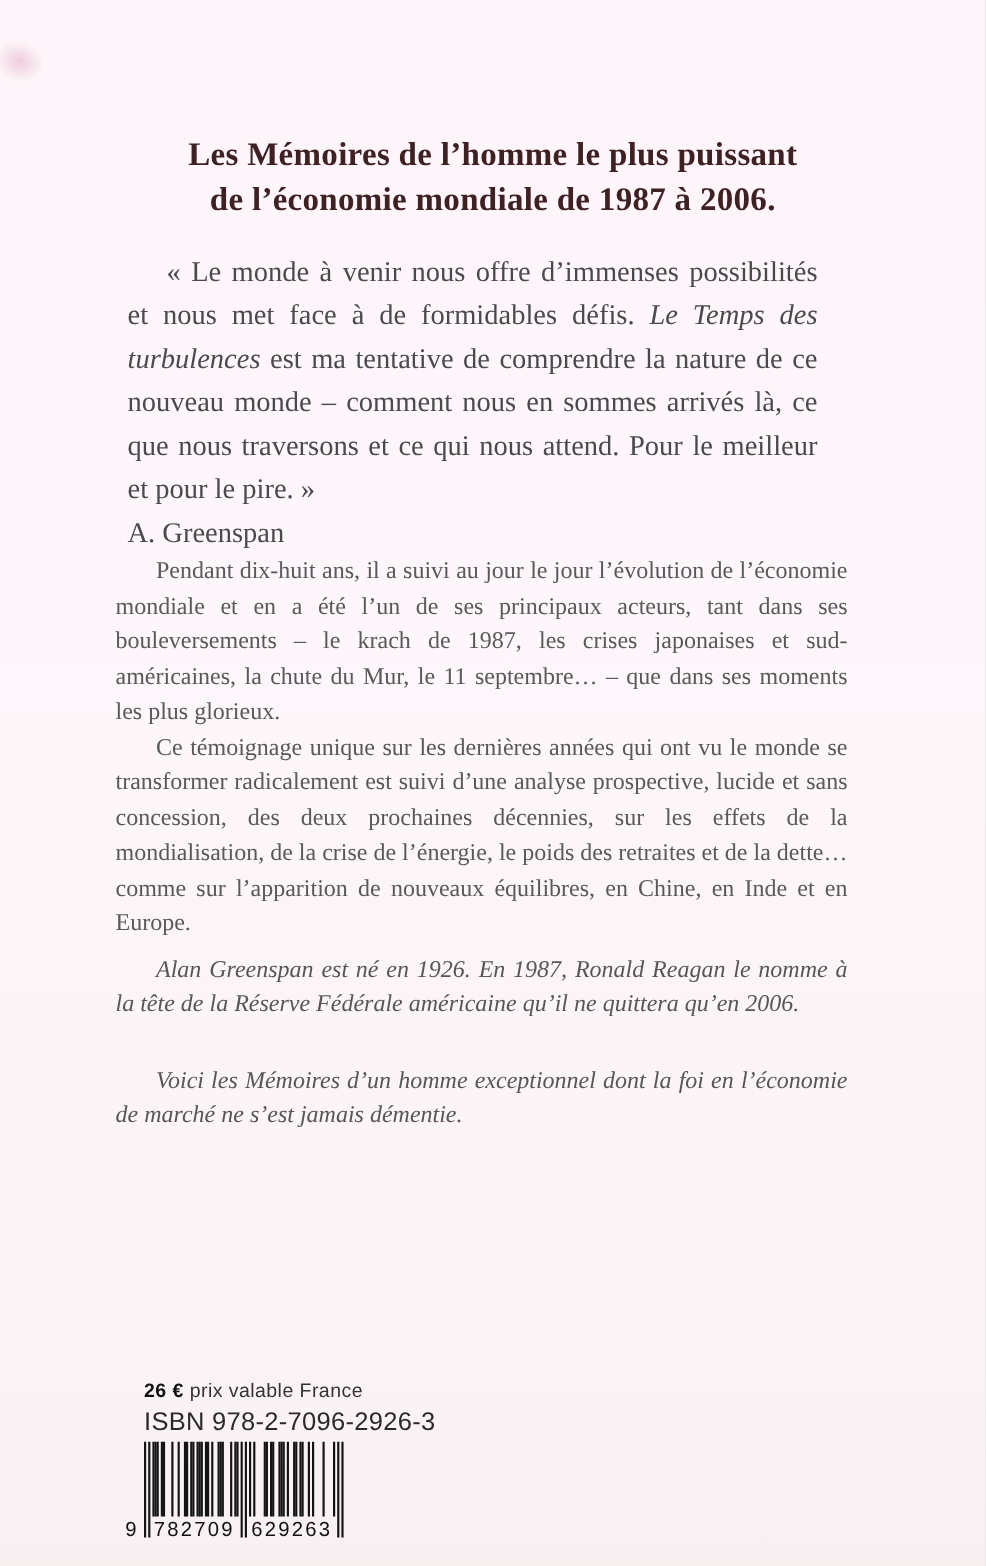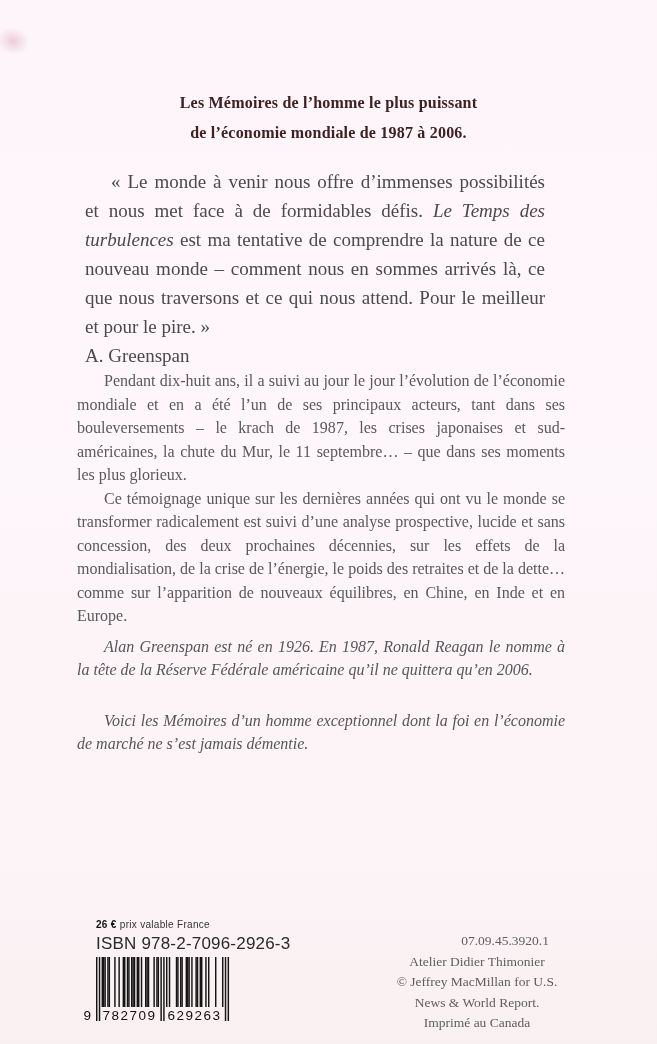--- a/index.html
+++ b/index.html
@@ -14,21 +14,21 @@
   
   .smudge{
     position:absolute;left:-8px;top:24px;width:42px;height:34px;
     background:radial-gradient(closest-side,rgba(225,172,195,.55),rgba(225,172,195,0) 78%);
     transform:rotate(18deg);
     pointer-events:none;
   }
   .title{
     position:absolute;top:88px;left:0;right:0;
     text-align:center;
-    font-weight:bold;font-size:16px;line-height:30px;
+    font-weight:bold;font-size:22px;line-height:30px;
     color:var(--title-ink,#3f2123);
     letter-spacing:.2px;
   }
   .quote-block{
     position:absolute;top:167px;left:85px;width:460px;
     font-size:19px;line-height:29px;
     color:var(--quote-ink,#4a4a4d);
   }
   .quote-block p{margin:0;text-align:justify;text-indent:26px;}
   .attrib{text-align:right;margin-top:2px;text-indent:0 !important;}
@@ -39,21 +39,21 @@
     text-align:justify;
   }
   .synopsis p{margin:0;text-indent:27px;}
   .bio p{font-style:italic;color:var(--bio-ink,#565659);margin-top:27px;}
   .bio p:first-child{margin-top:7px;}
   .purchase{
     position:absolute;left:96px;top:919px;
     font-family:"Liberation Sans","DejaVu Sans",sans-serif;
     color:#222;
   }
-  .price-line{font-size:10px;letter-spacing:.3px;color:#333;}
+  .price-line{font-size:13px;letter-spacing:.3px;color:#333;}
   .price-line b{color:#111;}
   .isbn-line{font-size:17px;margin-top:4px;letter-spacing:.2px;color:#2a2a2a;}
   .barcode{position:relative;margin-top:3px;margin-left:-14px;}
   .barcode svg text{
     font-family:"Liberation Sans","DejaVu Sans",sans-serif;
     font-size:13.5px;fill:#111;letter-spacing:1.5px;
   }
   .credits{
     position:absolute;top:931px;right:89px;width:182px;
     text-align:center;
@@ -141,20 +141,13 @@
             <rect x="128.80" y="0" width="1.45" height="64" fill="#141414"></rect>
             <rect x="131.60" y="0" width="1.45" height="64" fill="#141414"></rect>
           </g>
         <text x="6" y="63" text-anchor="middle">9</text>
         <text x="47.5" y="63" text-anchor="middle">782709</text>
         <text x="112.5" y="63" text-anchor="middle">629263</text>
       </svg>
     </div>
   </div>
 
-  <div class="credits">
-    <div class="line">07.09.45.3920.1</div>
-    <div class="line">Atelier Didier Thimonier</div>
-    <div class="line">© Jeffrey MacMillan for U.S.</div>
-    <div class="line">News &amp; World Report.</div>
-    <div class="line">Imprimé au Canada</div>
-  </div>
 </div>
 
 </body></html>

